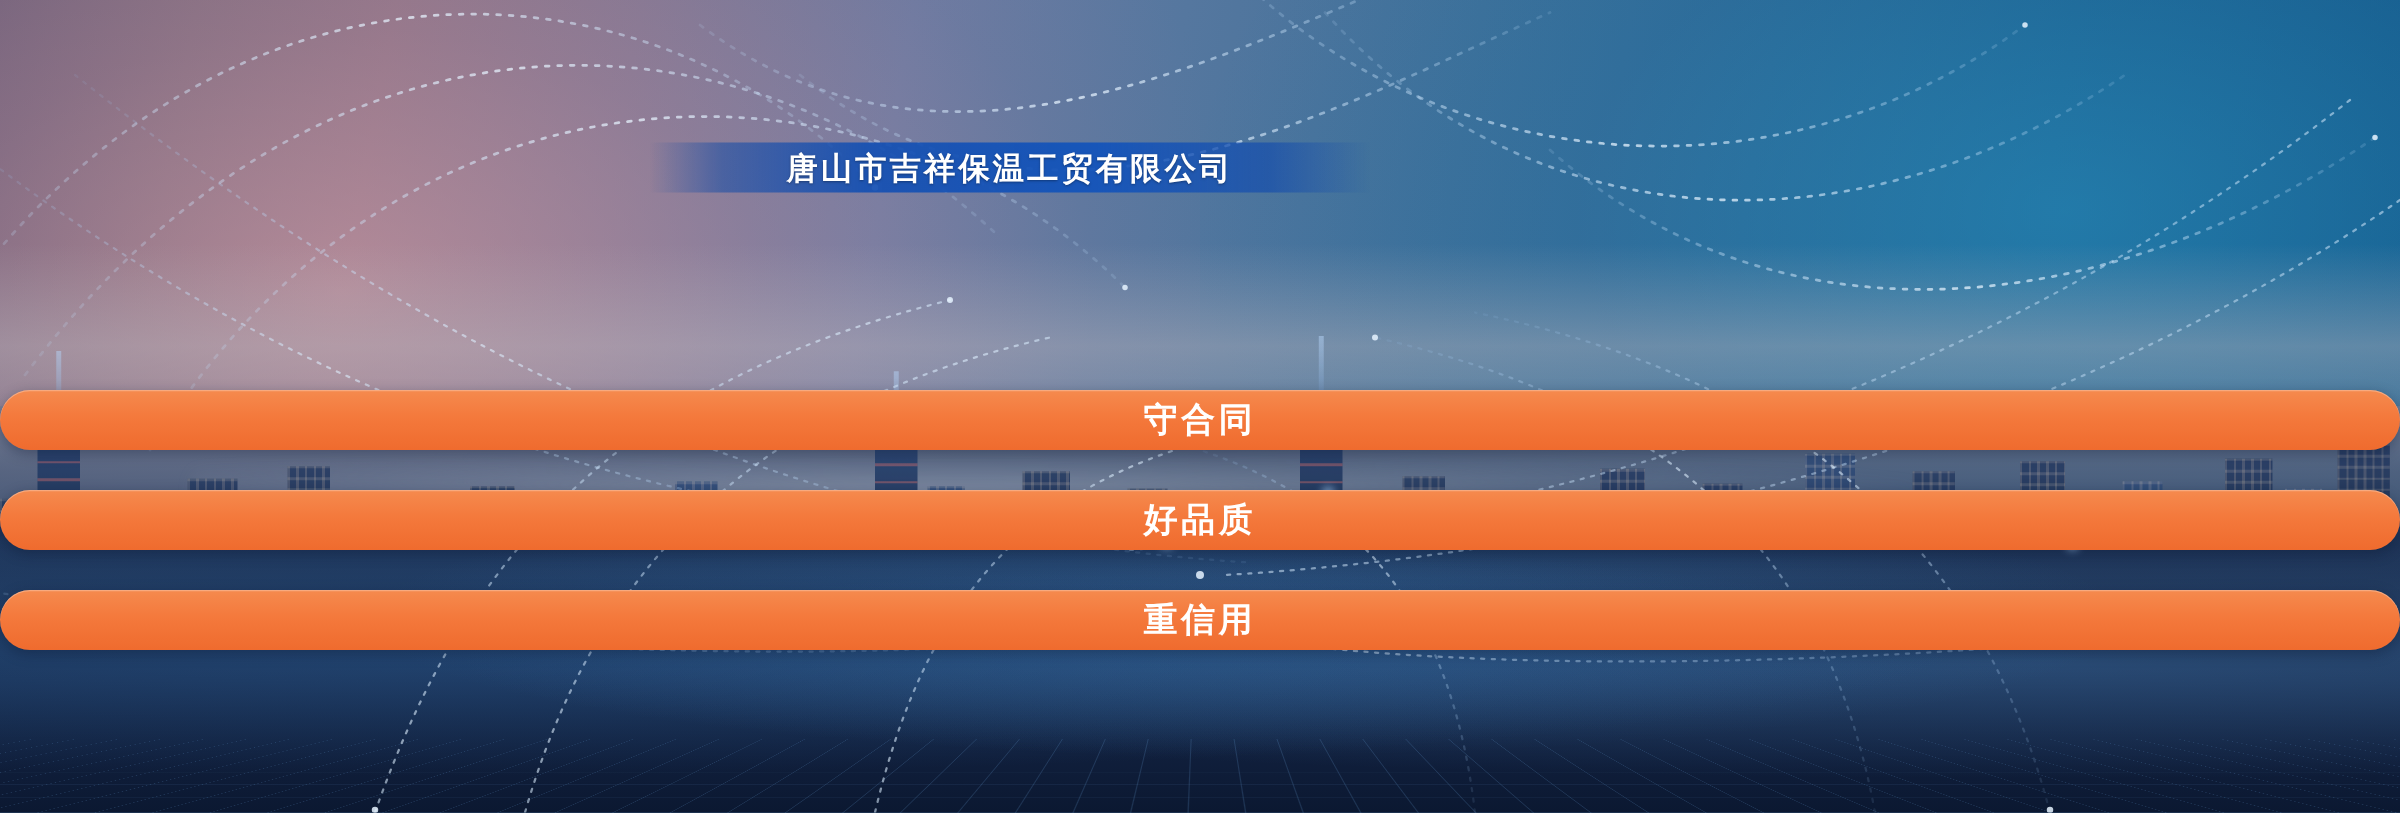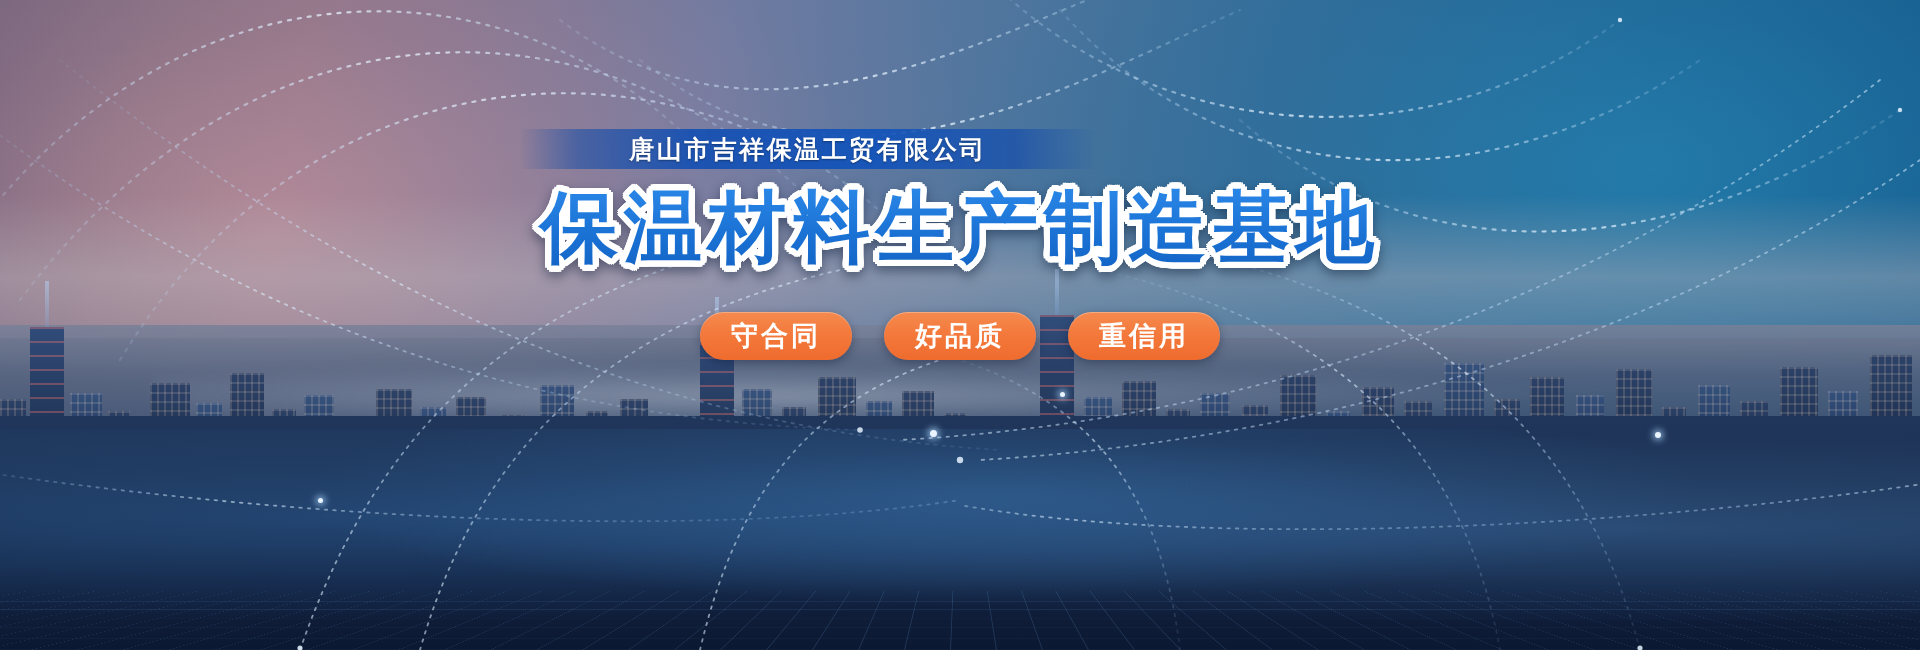--- a/index.html
+++ b/index.html
@@ -109,21 +109,21 @@
   .network { position:absolute; inset:0; }
   .network svg { width:100%; height:100%; display:block; }
 
   
   .content {
     position:absolute; inset:0;
     display:flex; flex-direction:column; align-items:center;
   }
 
   .company-bar {
-    position:absolute; left:520px; top:129px; width:576px; height:40px;
+    position:absolute; left:520px; top:114px; width:576px; height:40px;
     display:flex; align-items:center; justify-content:center;
     background:linear-gradient(90deg,
       rgba(22,72,160,0) 0%, rgba(22,76,166,.55) 10%,
       rgba(21,80,178,.92) 30%, rgba(20,84,186,.95) 62%,
       rgba(22,78,172,.70) 86%, rgba(24,72,158,0) 100%);
   }
   .company-bar span {
     color:#ffffff; font-size:25px; font-weight:bold; letter-spacing:2.5px;
     text-shadow:0 1px 2px rgba(0,0,0,.35);
     white-space:nowrap;
@@ -141,21 +141,21 @@
       drop-shadow(0 0 0 #fff)
       drop-shadow(2px 0 0 #fff) drop-shadow(-2px 0 0 #fff)
       drop-shadow(0 2px 0 #fff) drop-shadow(0 -2px 0 #fff)
       drop-shadow(2px 2px 0 #fff) drop-shadow(-2px 2px 0 #fff)
       drop-shadow(2px -2px 0 #fff) drop-shadow(-2px -2px 0 #fff)
       drop-shadow(0 5px 6px rgba(8,24,52,.45));
   }
 
   .pills {
     position:absolute; left:0; right:0; top:312px;
-    display:flex; justify-content:center; gap:32px;
+    display:flex; justify-content:center; gap:32px;flex-direction:column;
   }
   .pill {
     min-width:152px; height:48px; padding:0 26px;
     display:flex; align-items:center; justify-content:center;
     border-radius:26px;
     background:linear-gradient(180deg,#f58a4e 0%,#f4793c 45%,#ef6b2e 100%);
     box-shadow:0 3px 10px rgba(10,20,45,.35), inset 0 1px 0 rgba(255,255,255,.28);
     color:#ffffff; font-size:27px; font-weight:bold; letter-spacing:3px;
     white-space:nowrap;
     cursor:pointer;
@@ -291,21 +291,20 @@
   <div class="spark" style="left:1060px; top:392px; width:5px;  height:5px;"></div>
   <div class="spark" style="left:1655px; top:432px; width:6px;  height:6px;"></div>
   <div class="spark" style="left:318px;  top:498px; width:5px;  height:5px;"></div>
 
   <div class="content">
 
     <div class="company-bar">
       <span>唐山市吉祥保温工贸有限公司</span>
     </div>
 
-    <div class="headline">保温材料生产制造基地</div>
 
     <div class="pills">
       <div class="pill">
         <span>守合同</span>
       </div>
       <div class="pill">
         <span>好品质</span>
       </div>
       <div class="pill">
         <span>重信用</span>

